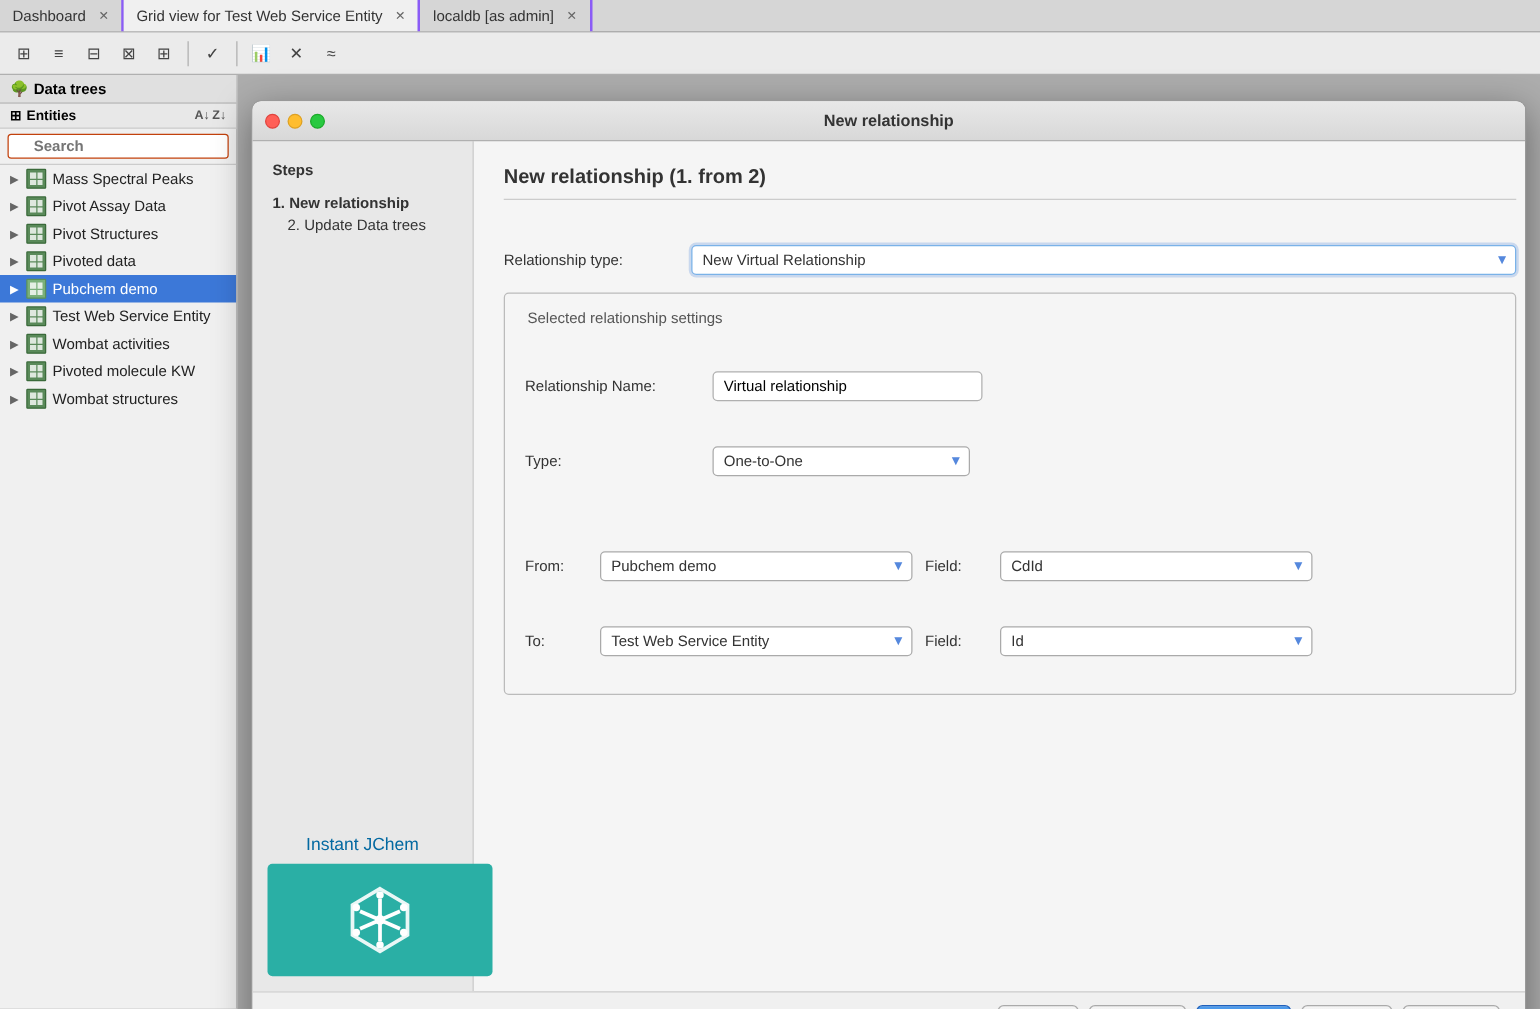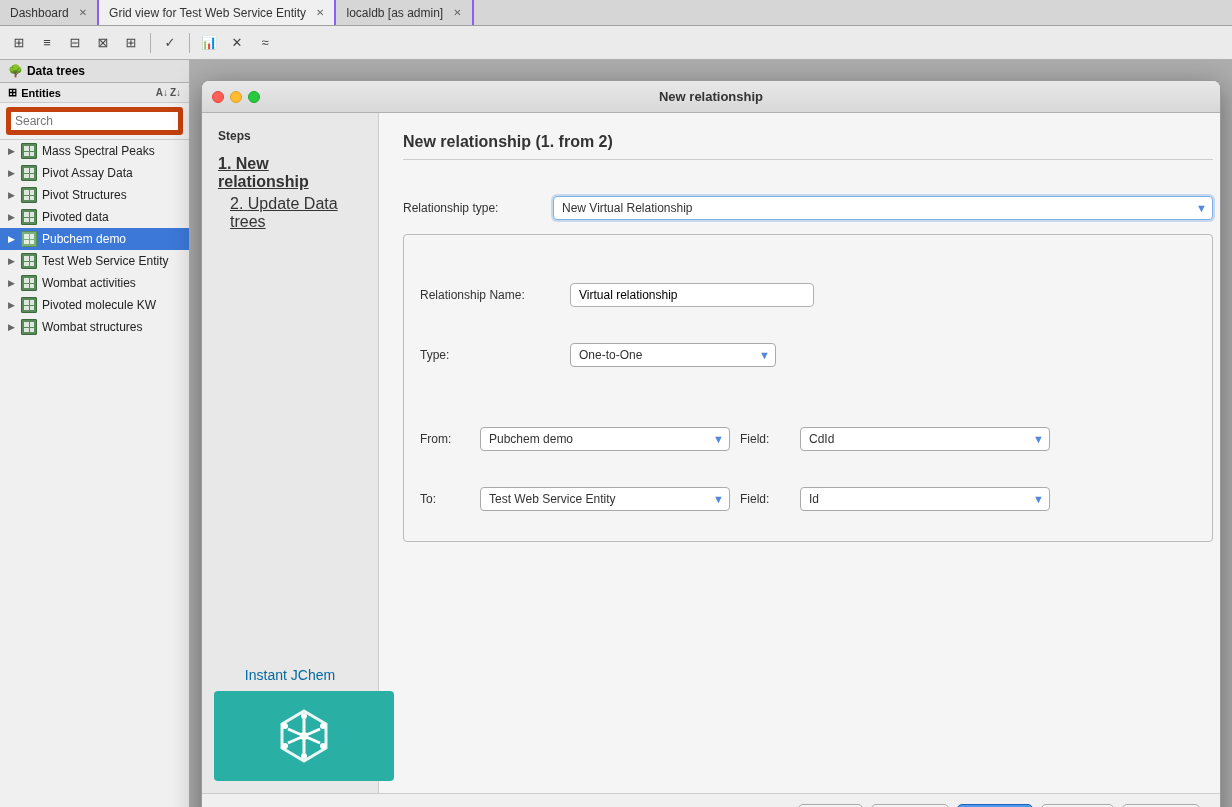--- a/index.html
+++ b/index.html
@@ -104,25 +104,26 @@
       font-size: 10px;
       cursor: pointer;
       color: #555;
     }
     .search-box {
       padding: 4px 6px;
       border-bottom: 1px solid #ccc;
     }
     .search-box input {
       width: 100%;
-      padding: 2px 4px;
-      border: 5px solid #c2410c;
+      padding: 2px 20px;
+      border: 1px solid #c2410c;
       border-radius: 3px;
       font-size: 12px;
       background: white;
+      font-weight: bold;
     }
     .sidebar-items {
       flex: 1;
       overflow-y: auto;
     }
     .sidebar-item {
       display: flex;
       align-items: center;
       padding: 3px 8px 3px 16px;
       cursor: pointer;
@@ -233,24 +234,23 @@
       padding: 16px 16px;
       flex: 1;
     }
     .steps-title {
       font-size: 12px;
       font-weight: bold;
       color: #333;
       margin-bottom: 10px;
     }
     .step-item {
-      font-size: 16px;
+      font-size: 12px;
       color: #333;
       padding: 2px 0;
-      text-decoration: underline;
     }
     .step-item.active {
       font-weight: bold;
     }
     .dialog-sidebar-brand {
       padding: 12px;
       text-align: center;
     }
     .brand-text {
       font-size: 14px;
@@ -348,21 +348,21 @@
       pointer-events: none;
       font-size: 11px;
       color: #5588dd;
     }
 
     .text-input {
       padding: 4px 8px;
       border: 1px solid #b0b0b0;
       border-radius: 4px;
       font-size: 12px;
-      width: 244px;
+      width: 216px;
     }
 
     .fieldset-group {
       border: 1px solid #bbb;
       border-radius: 4px;
       padding: 12px 16px 16px;
       margin-bottom: 14px;
     }
     .fieldset-legend {
       font-size: 12px;
@@ -627,20 +627,21 @@
               <div class="select-wrapper">
                 <select class="select-full">
                   <option>New Virtual Relationship</option>
                   <option>New Join Relationship</option>
                 </select>
                 <span class="select-arrow">▼</span>
               </div>
             </div>
 
             <div class="fieldset-group">
+              <legend class="fieldset-legend">Selected relationship settings</legend>
 
               <div class="form-row">
                 <span class="form-label">Relationship Name:</span>
                 <input type="text" class="text-input" value="Virtual relationship" style="">
               </div>
 
               <div class="form-row">
                 <span class="form-label">Type:</span>
                 <div class="select-wrapper">
                   <select class="select-medium">

